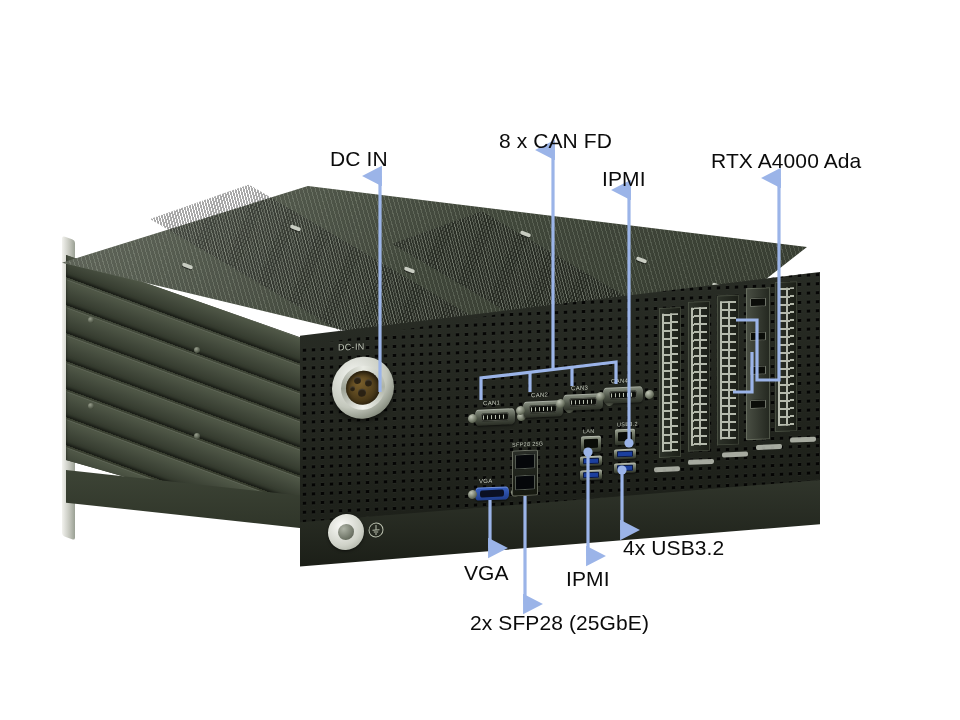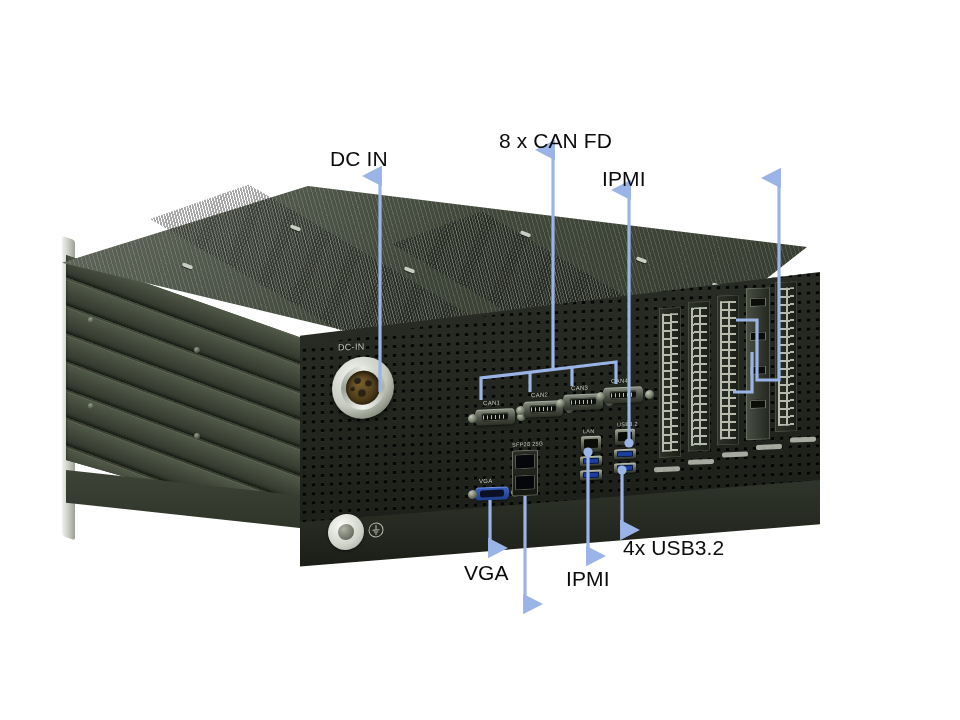--- a/index.html
+++ b/index.html
@@ -421,17 +421,19 @@
       <circle cx="588" cy="452" r="4.6" fill="#9bb4e8" stroke="none"></circle>
 
       <path d="M622,470 L622,530" marker-end="url(#ah)"></path>
       <circle cx="622" cy="470" r="4.6" fill="#9bb4e8" stroke="none"></circle>
     </g>
   </svg>
 
   <div class="callout" style="left:330px;top:148px">DC IN</div>
   <div class="callout" style="left:499px;top:130px">8 x CAN FD</div>
   <div class="callout" style="left:602px;top:168px">IPMI</div>
+  <div class="callout" style="left:711px;top:150px">RTX A4000 Ada</div>
   <div class="callout" style="left:464px;top:562px">VGA</div>
+  <div class="callout" style="left:470px;top:612px">2x SFP28 (25GbE)</div>
   <div class="callout" style="left:566px;top:568px">IPMI</div>
   <div class="callout" style="left:623px;top:537px">4x USB3.2</div>
 
 </div>
 
 </body></html>

